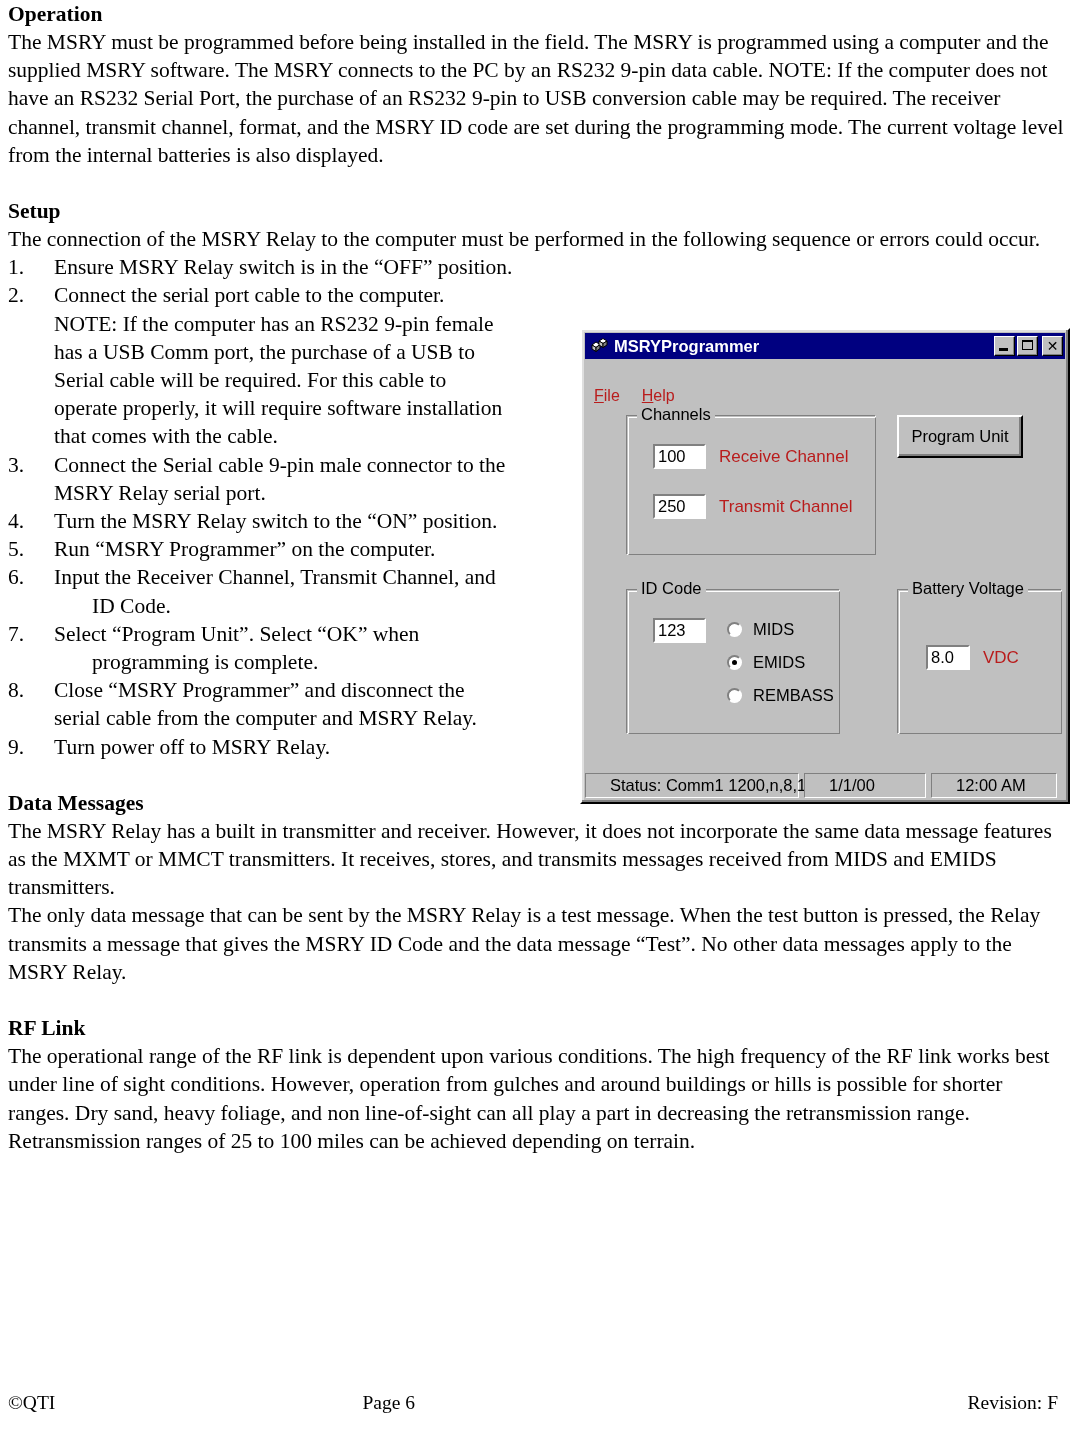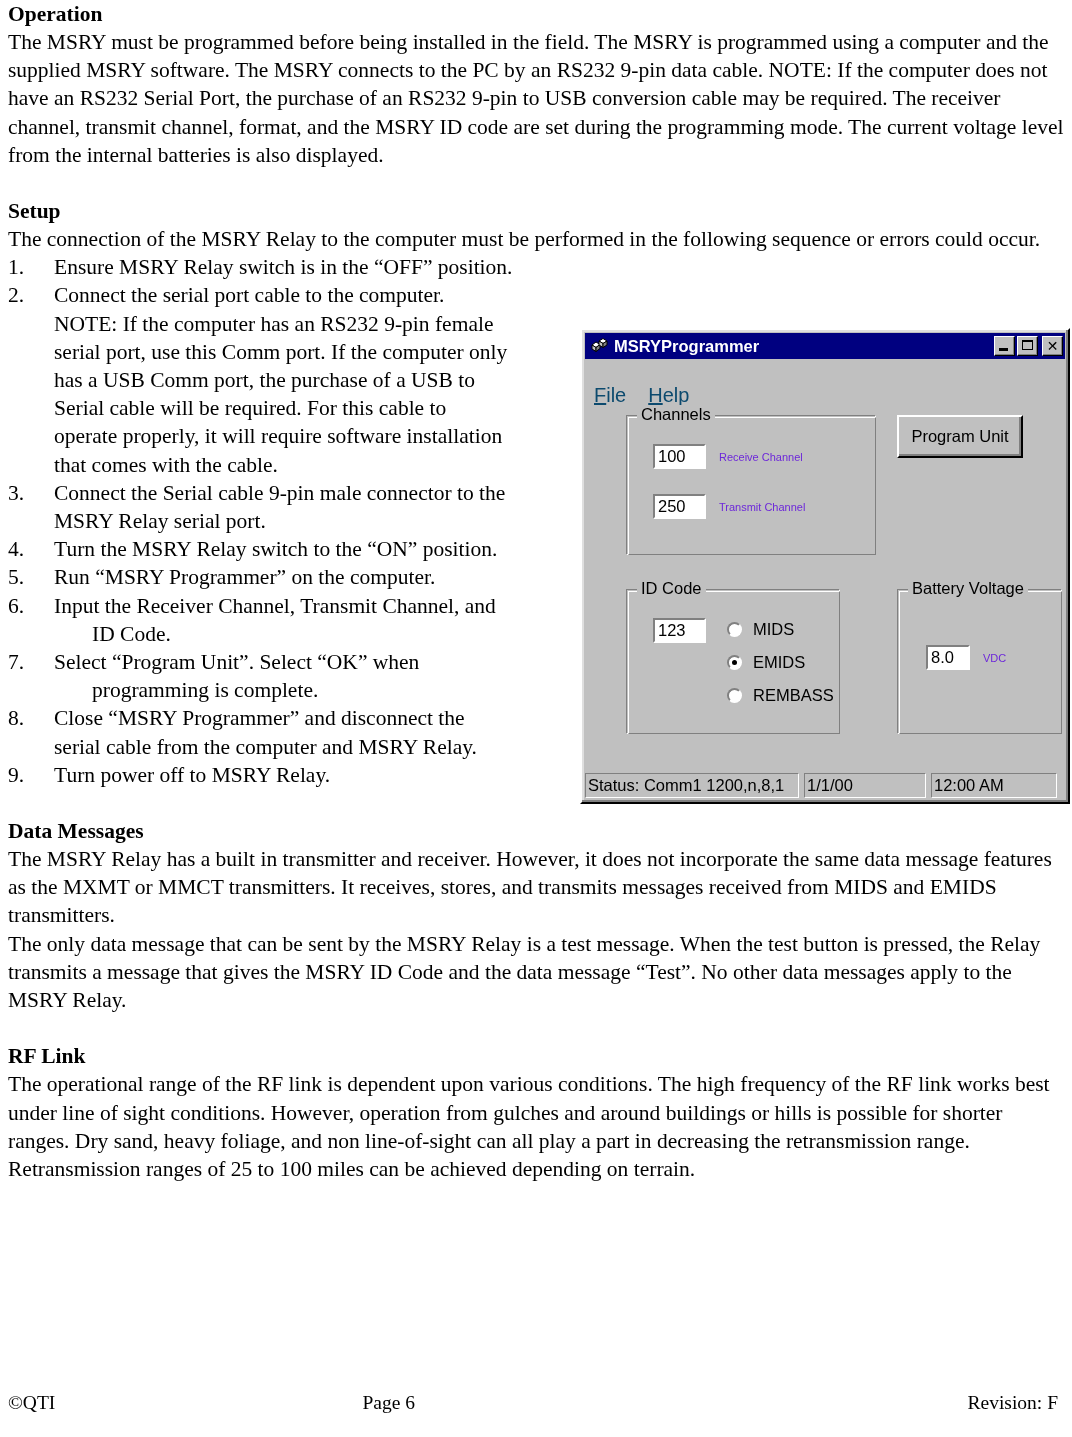--- a/index.html
+++ b/index.html
@@ -157,22 +157,22 @@
 
   .menubar {
     height: 26px;
     display: flex;
     align-items: center;
     padding-left: 9px;
     gap: 22px;
     font-size: 16px;
   }
   .menu-item {
-    color: #0c4a6e;
-    font-size: 20px;
+    color: #b91c1c;
+    font-size: 16px;
     font-family: "Liberation Sans", "DejaVu Sans", sans-serif;
     margin-top: 47px;
   }
   .menu-item u { text-decoration: underline; }
 
   .client {
     position: absolute;
     left: 3px; right: 3px;
     top: 55px; bottom: 3px;
   }
@@ -227,22 +227,22 @@
     font-size: 16.5px;
     padding: 1px 2px 1px 3px;
     color: #000;
     font-family: "Liberation Sans", "DejaVu Sans", sans-serif;
     line-height: 19px;
   }
   .tb-w { width: 53px; height: 25px; }
   .tb-w-small { width: 44px; height: 25px; }
   .field-label {
     margin-left: 13px;
-    font-size: 11px;
-    color: #6d28d9;
+    font-size: 17px;
+    color: #b91c1c;
     white-space: nowrap;
     font-family: "Liberation Sans", "DejaVu Sans", sans-serif;
   }
 
   .radio-row {
     position: absolute;
     display: flex;
     align-items: center;
     font-size: 16.5px;
     font-family: "Liberation Sans", "DejaVu Sans", sans-serif;
@@ -300,21 +300,21 @@
   }
   .status-pane {
     background: #c0c0c0;
     border-top: 1px solid #808080;
     border-left: 1px solid #808080;
     border-right: 1px solid #ffffff;
     border-bottom: 1px solid #ffffff;
     box-sizing: border-box;
     display: flex;
     align-items: center;
-    padding-left: 2px;
+    padding-left: 24px;
     font-size: 16.5px;
     color: #000;
     white-space: nowrap;
     font-family: "Liberation Sans", "DejaVu Sans", sans-serif;
   }
   #status-main { width: 214px; }
   #status-date { width: 122px; }
   #status-time { width: 126px; }
 
   
@@ -353,21 +353,20 @@
 
     <ol class="steps steps-narrow" id="setup-steps">
         <li>
           <span class="num">1.</span>
           <span class="sub-line">Ensure MSRY Relay switch is in the “OFF” position.</span>
         </li>
         <li>
           <span class="num">2.</span>
           <span class="sub-line">Connect the serial port cable to the computer.</span>
           <span class="sub-line">NOTE: If the computer has an RS232 9-pin female</span>
-          <span class="sub-line">serial port, use this Comm port.  If the computer only</span>
           <span class="sub-line">has a USB Comm port, the purchase of a USB to</span>
           <span class="sub-line">Serial cable will be required.  For this cable to</span>
           <span class="sub-line">operate properly, it will require software installation</span>
           <span class="sub-line">that comes with the cable.</span>
         </li>
         <li>
           <span class="num">3.</span>
           <span class="sub-line">Connect the Serial cable 9-pin male connector to the</span>
           <span class="sub-line">MSRY Relay serial port.</span>
         </li>

